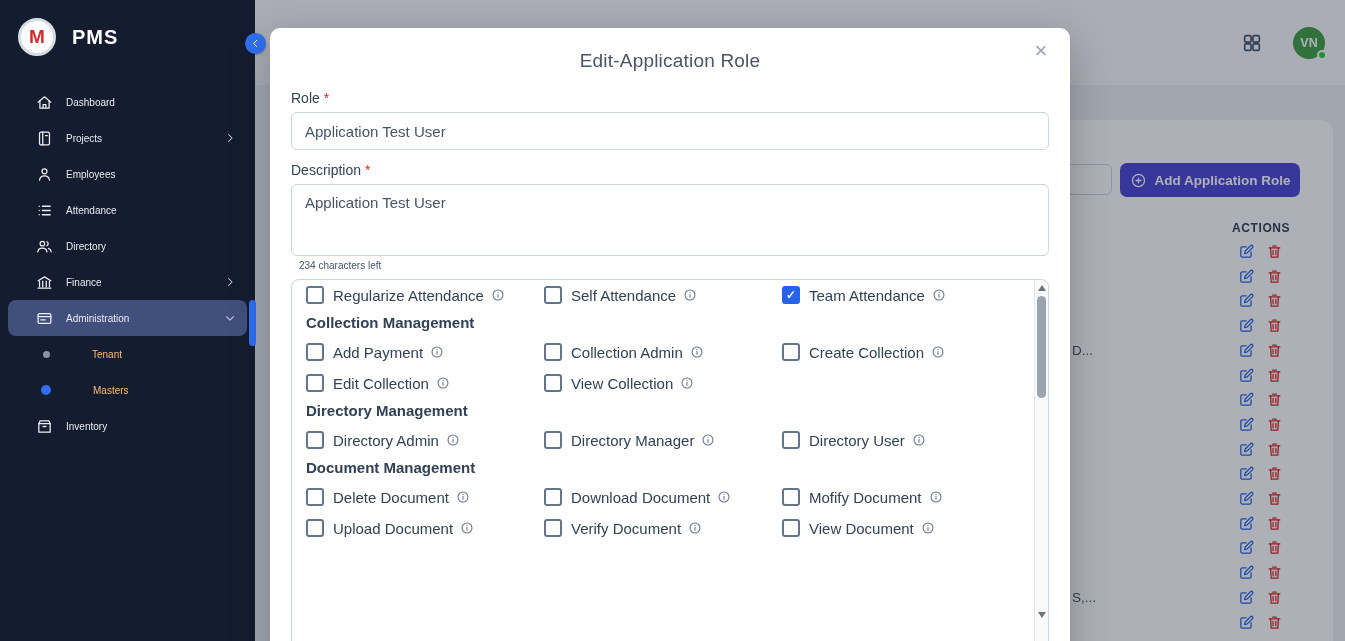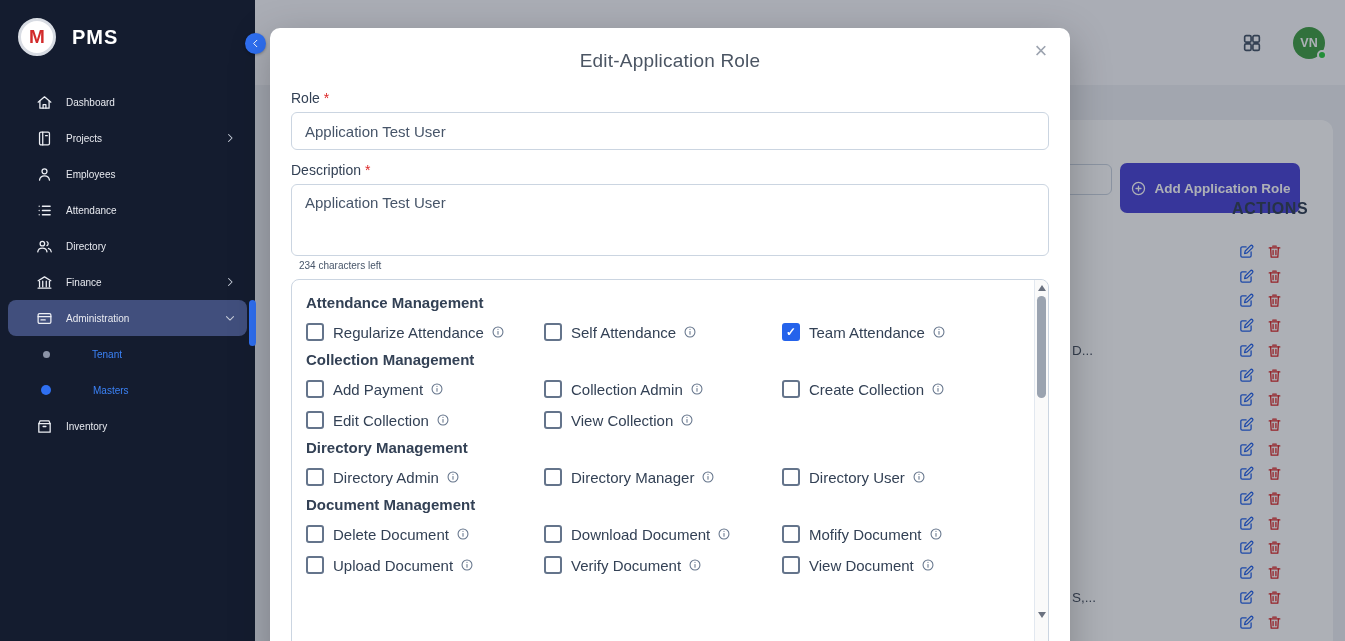--- a/index.html
+++ b/index.html
@@ -12,41 +12,41 @@
   .logo-badge{width:38px;height:38px;border-radius:50%;background:#fff;border:3px solid #d8dce3;display:flex;align-items:center;justify-content:center;color:#d22b2b;font-weight:bold;font-size:19px}
   .logo-text{color:#fff;font-weight:bold;font-size:20px;letter-spacing:1px}
   nav{display:block;margin-top:14px}
   .nav-item{display:flex;align-items:center;height:36px;margin:0 8px;padding:0 10px 0 28px;border-radius:8px;color:#e8eaf0;font-size:10px;cursor:pointer}
   .nav-item.active{background:#414f7d}
   .nav-icon{display:flex;margin-right:13px;color:#eceef4}
   .nav-icon svg{width:17px;height:17px}
   .nav-label{flex:0 1 auto}
   .nav-chevron{margin-left:auto;display:flex;color:#c7cdd9}
   .nav-chevron svg{width:14px;height:14px}
-  .nav-item.sub .nav-label{color:#3b82f6}
+  .nav-item.sub .nav-label{color:#fdba74}
   .bullet{width:7px;height:7px;border-radius:50%;background:#8b93a7;margin-left:7px;flex:none}
   .bullet.blue{width:10px;height:10px;background:var(--accent-blue,#2f6ff1);margin-left:5px}
   .nav-item.sub .nav-label{margin-left:42px}
   .active-bar{position:absolute;left:249px;top:300px;width:7px;height:46px;border-radius:4px;background:var(--accent-blue,#2f6ff1);z-index:70}
   .collapse-toggle{position:absolute;left:245px;top:33px;width:21px;height:21px;border-radius:50%;background:var(--accent-blue,#2f6ff1);border:none;color:#fff;display:flex;align-items:center;justify-content:center;z-index:75;cursor:pointer;box-shadow:0 1px 3px rgba(0,0,0,.3)}
   .collapse-toggle svg{width:13px;height:13px}
 
   
   .main{position:absolute;left:255px;top:0;right:0;height:641px;background:#eef0f4}
   .topbar{height:85px;background:#fafbfd;display:flex;align-items:center;justify-content:flex-end;gap:30px;padding-right:20px}
   .grid-btn{display:flex;color:#475569;cursor:pointer}
   .grid-btn svg{width:22px;height:22px}
   .avatar{width:32px;height:32px;border-radius:50%;background:var(--avatar-bg,#43a047);color:#fff;font-weight:bold;font-size:12.5px;display:flex;align-items:center;justify-content:center;position:relative;cursor:pointer}
   .status-dot{position:absolute;right:-2px;bottom:-1px;width:10px;height:10px;border-radius:50%;background:#2ecc40;border:2px solid #fff}
   .content-card{position:absolute;left:28px;top:120px;right:12px;bottom:-10px;background:#fff;border-radius:12px}
   .search-fragment{position:absolute;left:745px;top:164px;width:112px;height:31px;background:#fff;border:1px solid #cbd5e1;border-radius:6px}
-  .add-role-btn{position:absolute;left:865px;top:163px;width:180px;height:50px;border:none;border-radius:7px;background:var(--add-button-bg,#4d47d6);color:#fff;font-size:13.5px;font-weight:bold;display:flex;align-items:center;justify-content:center;gap:8px;cursor:pointer;font-family:inherit}
+  .add-role-btn{position:absolute;left:865px;top:163px;width:180px;height:34px;border:none;border-radius:7px;background:var(--add-button-bg,#4d47d6);color:#fff;font-size:13.5px;font-weight:bold;display:flex;align-items:center;justify-content:center;gap:8px;cursor:pointer;font-family:inherit}
   .btn-plus{display:flex}
   .btn-plus svg{width:17px;height:17px}
-  .actions-header{position:absolute;left:977px;top:200px;font-size:16px;font-weight:bold;color:#334155;letter-spacing:.6px}
+  .actions-header{position:absolute;left:977px;top:221px;font-size:12px;font-weight:bold;color:#334155;letter-spacing:.6px}
   #action-rows{position:absolute;inset:0}
   .action-row{position:absolute;left:817px;width:220px;height:20px}
   .row-partial{position:absolute;left:0;top:2px;font-size:13.5px;color:#4b5563}
   .act-btn{position:absolute;top:1px;width:17px;height:17px;cursor:pointer;display:flex}
   .act-btn svg{width:17px;height:17px}
   .act-btn.edit{left:166px;color:var(--edit-icon,#2563eb)}
   .act-btn.del{left:194px;color:var(--delete-icon,#dc2626)}
 
   
   .overlay{position:absolute;left:255px;top:0;right:0;bottom:0;background:rgba(15,23,42,.34);z-index:50}
@@ -502,21 +502,20 @@
     </div>
     <input class="text-input" value="Application Test User" style="">
     <div class="field-label second">
       <span>Description</span>
       <span class="req">*</span>
     </div>
     <textarea class="textarea" style="">Application Test User</textarea>
     <div class="char-counter">234 characters left</div>
     <div class="perm-box">
       <div id="perm-list">
-          <div class="sec-title">Attendance Management</div>
           <div class="perm-grid">
             <label class="perm-item">
               <span class="cb"></span>
               <span class="perm-label">Regularize Attendance</span>
               <span class="info">
                 <svg viewBox="0 0 24 24" fill="none" stroke="currentColor" stroke-width="1.8" stroke-linecap="round" stroke-linejoin="round">
                   <circle cx="12" cy="12" r="8.5"></circle>
                   <path d="M12 11v5"></path>
                   <path d="M12 7.5h.01"></path>
                 </svg>

